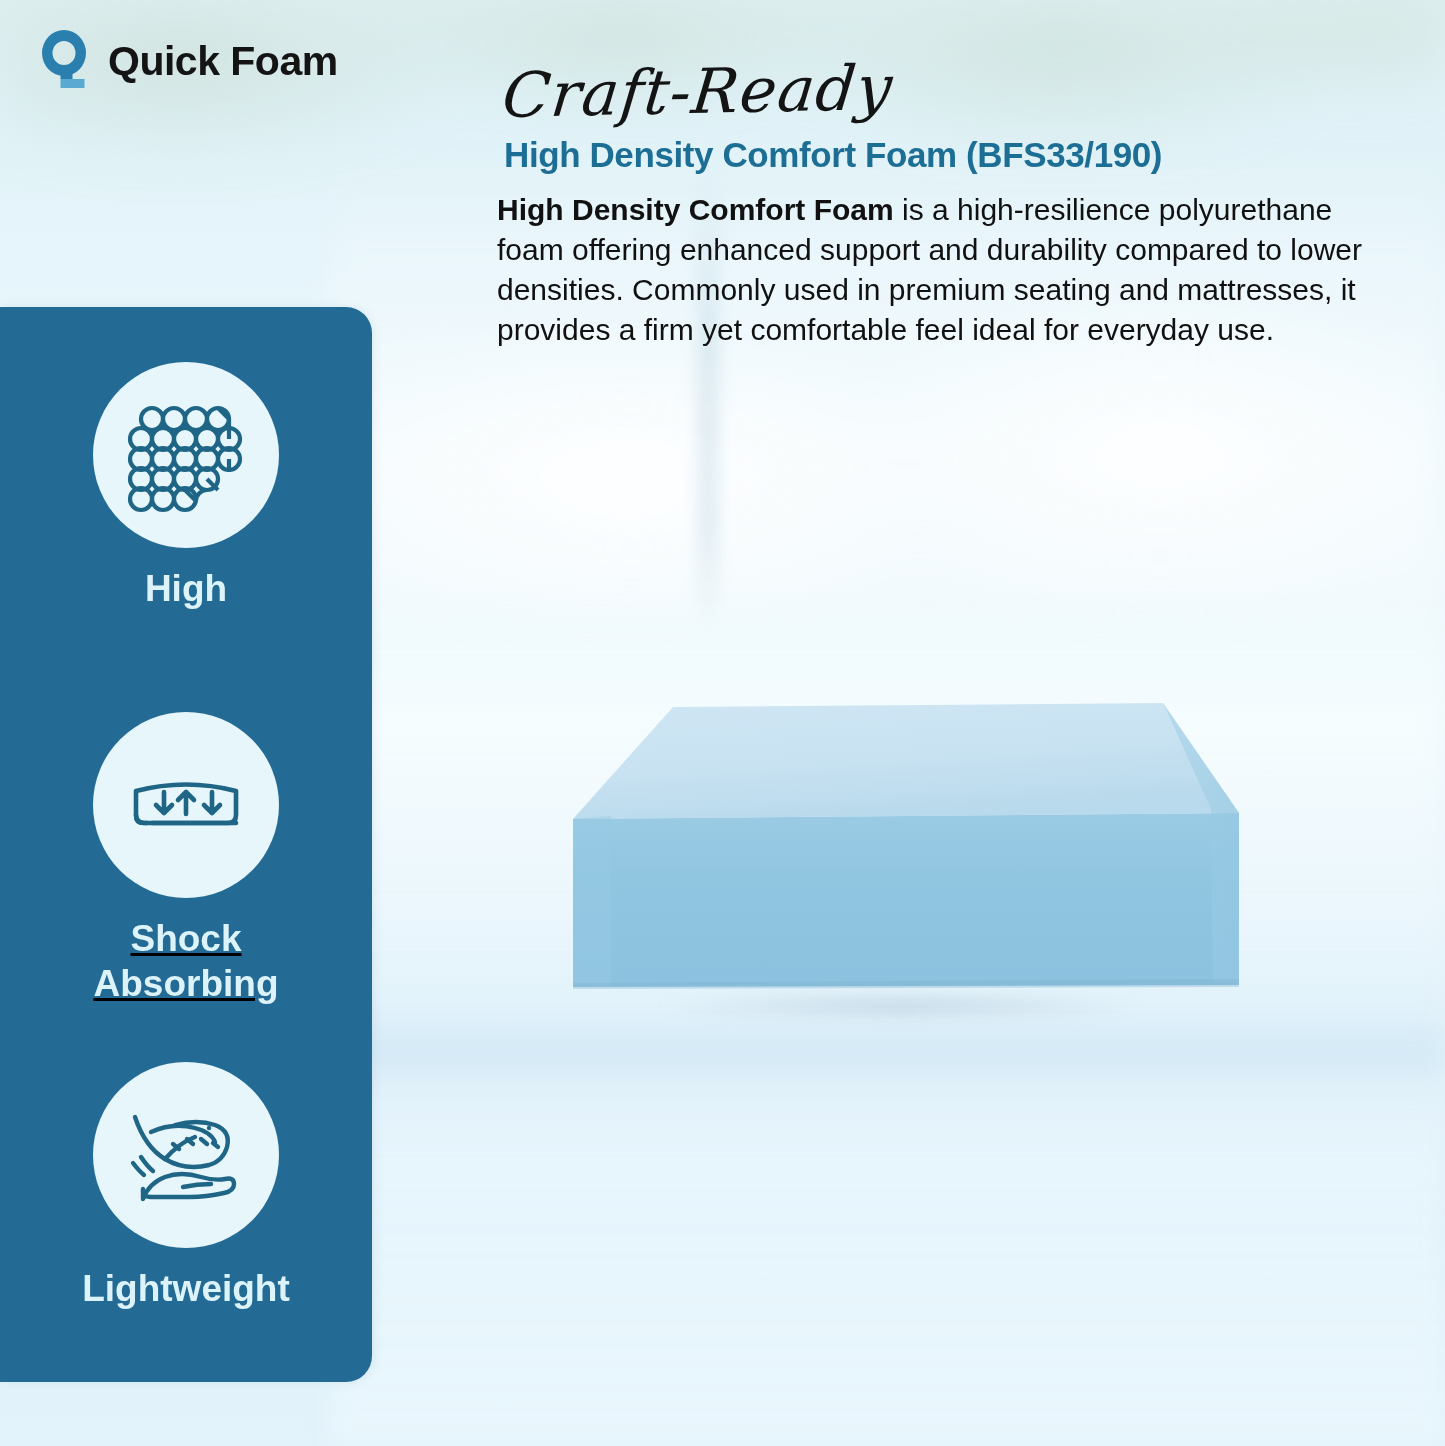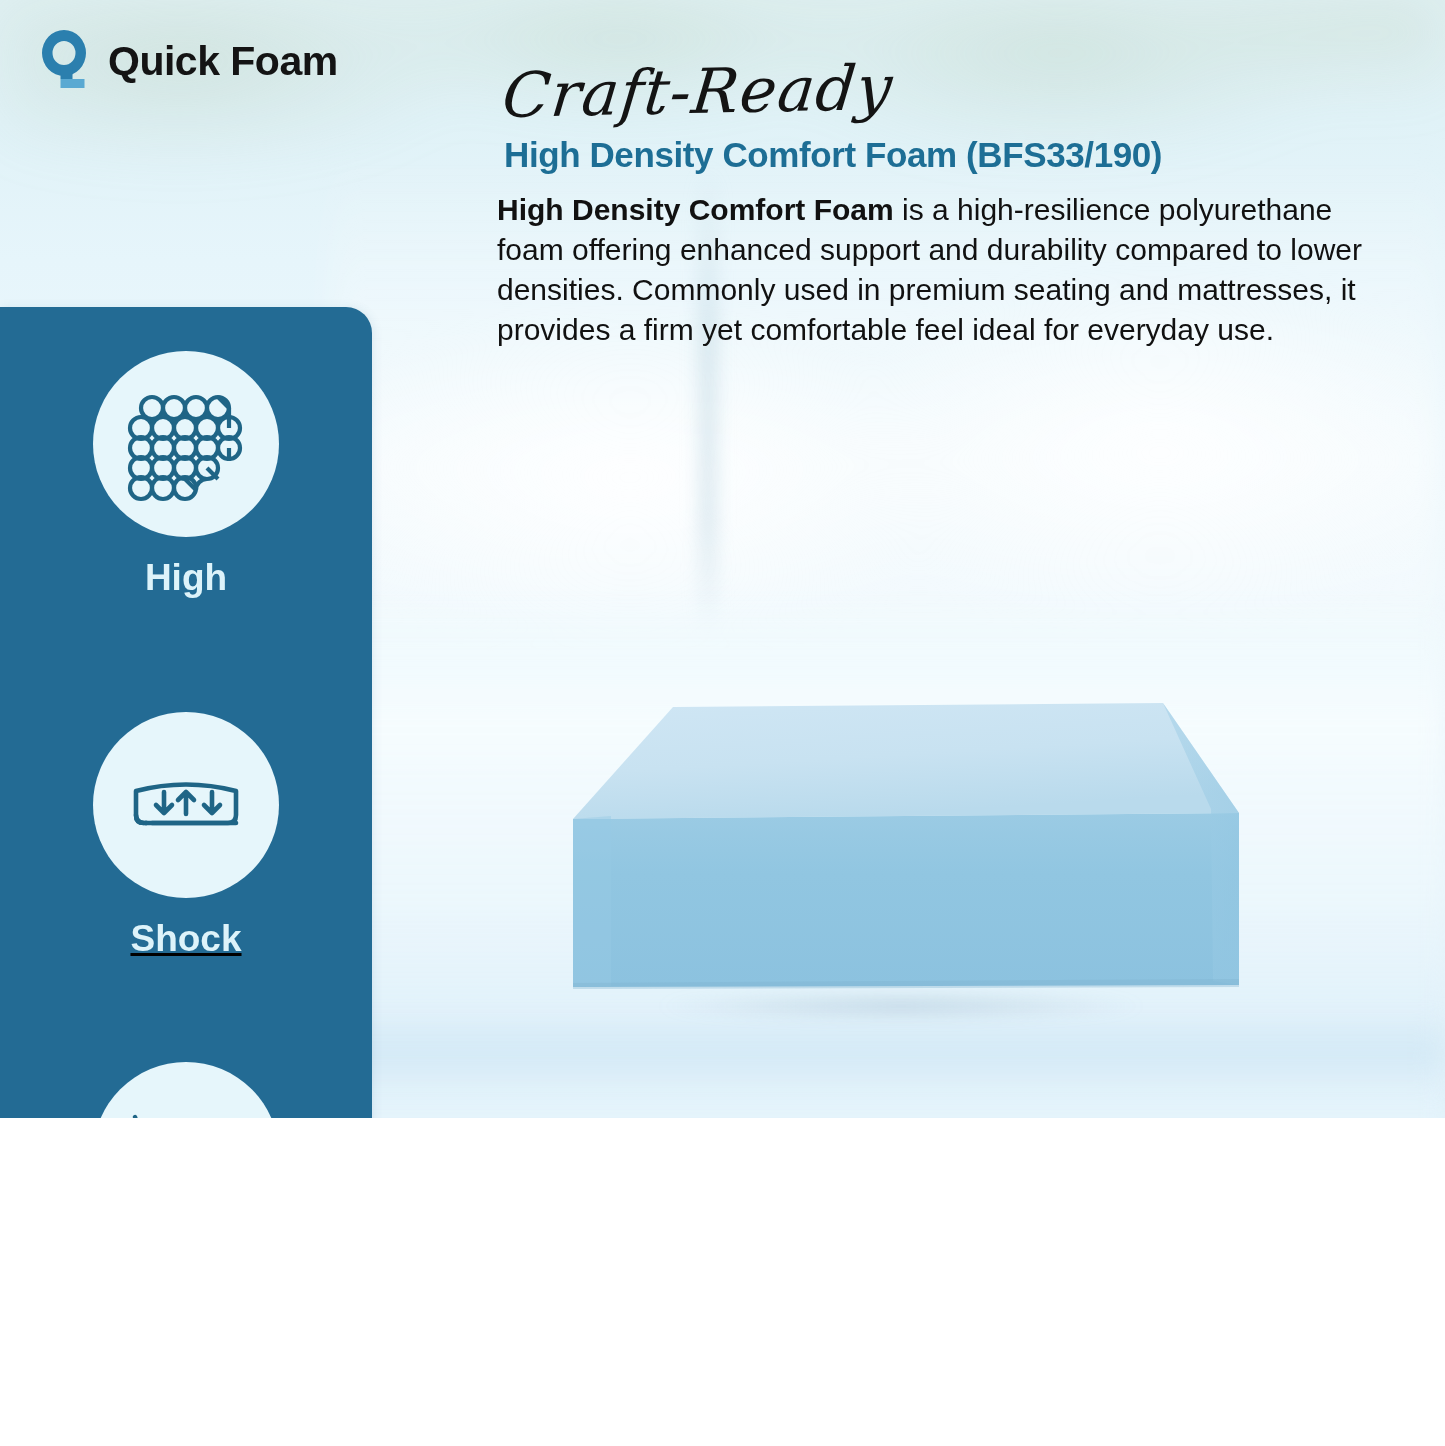--- a/index.html
+++ b/index.html
@@ -3,21 +3,21 @@
 <meta charset="utf-8">
 <style>
   html, body {
     margin: 0;
     padding: 0;
     background: #ffffff;
   }
   #poster {
     position: relative;
     width: 1445px;
-    height: 1118px;
+    height: 1446px;
     overflow: hidden;
     font-family: "Liberation Sans", sans-serif;
     background: #5eead4;
   }
 
   
   .bg-base {
     position: absolute;
     inset: 0;
     background:
@@ -150,21 +150,21 @@
     background: #236b94;
     border-radius: 0 26px 26px 0;
     box-shadow: 2px 0 10px rgba(60,110,140,0.10);
   }
   .feature {
     position: absolute;
     left: 0;
     width: 372px;
     text-align: center;
   }
-  .feature-1 { top: 44px; }
+  .feature-1 { top: 55px; }
   .feature-2 { top: 405px; text-decoration: underline; }
   .feature-3 { top: 755px; }
 
   .badge {
     width: 186px;
     height: 186px;
     margin: 0 auto;
     border-radius: 50%;
     background: #e6f6fb;
     display: flex;
@@ -278,39 +278,41 @@
             <path d="M30 61 H114"></path>
             <circle cx="24" cy="61" r="2.4" fill="#1f6586" stroke="none"></circle>
             <path d="M42 30 V50 M34 43 L42 51 L50 43"></path>
             <path d="M64 52 V31 M56 38 L64 30 L72 38"></path>
             <path d="M90 30 V50 M82 43 L90 51 L98 43"></path>
           </svg>
         </span>
       </div>
       <div class="feature-label">
         <div>Shock</div>
+        <div>Absorbing</div>
       </div>
     </div>
 
     <div class="feature feature-3">
       <div class="badge">
         <span>
           <svg width="130" height="112" viewBox="0 0 130 112" xmlns="http://www.w3.org/2000/svg" fill="none" stroke="#1f6586" stroke-width="4.4" stroke-linecap="round" stroke-linejoin="round">
             <path d="M14 18 q10 30 30 42 q20 12 44 6 q14 -4 18 -18 q4 -16 -12 -22 q-18 -6 -40 0"></path>
             <path d="M30 33 q22 -10 44 -4 q16 4 20 14"></path>
             <path d="M44 60 q14 -16 30 -22"></path>
             <path d="M52 45 l6 5 M66 40 l6 5 M80 40 l6 5 M92 44 l5 4"></path>
             <circle cx="88" cy="29" r="2.2" fill="#1f6586" stroke="none"></circle>
             <path d="M20 58 q6 9 12 14 M12 64 q6 8 11 12"></path>
             <path d="M22 100 q6 -16 22 -22 q16 -6 36 0 q14 4 24 2 q9 -2 9 5 q0 7 -10 9 q-18 4 -34 4 H30 q-9 0 -8 -8 Z"></path>
             <path d="M62 88 q14 -3 28 -3"></path>
           </svg>
         </span>
       </div>
       <div class="feature-label">
+        <div>Lightweight</div>
       </div>
     </div>
 
   </div>
 
   <div class="foam">
     <div class="foam-shadow"></div>
     <svg class="foam-svg" width="690" height="345" viewBox="0 0 690 345" xmlns="http://www.w3.org/2000/svg">
       <defs>
         <linearGradient id="topFace" x1="0" y1="0" x2="0.35" y2="1">

